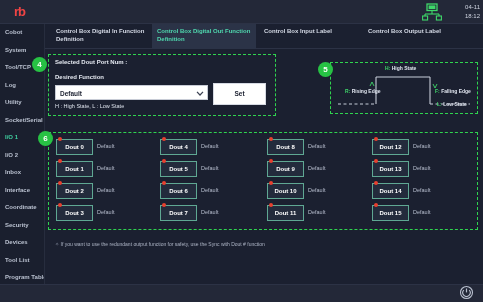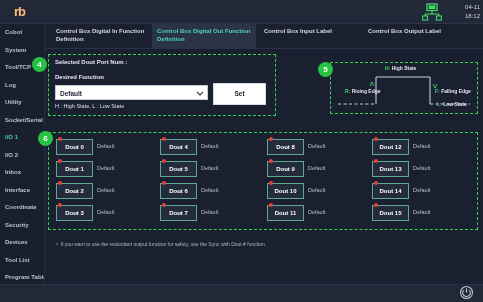--- a/index.html
+++ b/index.html
@@ -16,21 +16,21 @@
   }
 
   
   #topbar {
     position: absolute; left: 0; top: 0; width: 483px; height: 24px;
     background: #232838;
     border-bottom: 1px solid #2c3245;
   }
   #logo {
     position: absolute; left: 14px; top: 4px;
-    color: #fdba74; font-size: 13px; font-weight: bold; letter-spacing: -1px;
+    color: #ef4444; font-size: 13px; font-weight: bold; letter-spacing: -1px;
   }
   #net-icon {
     position: absolute; left: 421px; top: 3px; width: 22px; height: 18px;
   }
   #clock {
     position: absolute; left: 452px; top: 3px; width: 28px;
     text-align: right; color: #cfd4e0; font-size: 6px; line-height: 9px;
   }
   #clock .c-date { display: block; }
   #clock .c-time { display: block; }

